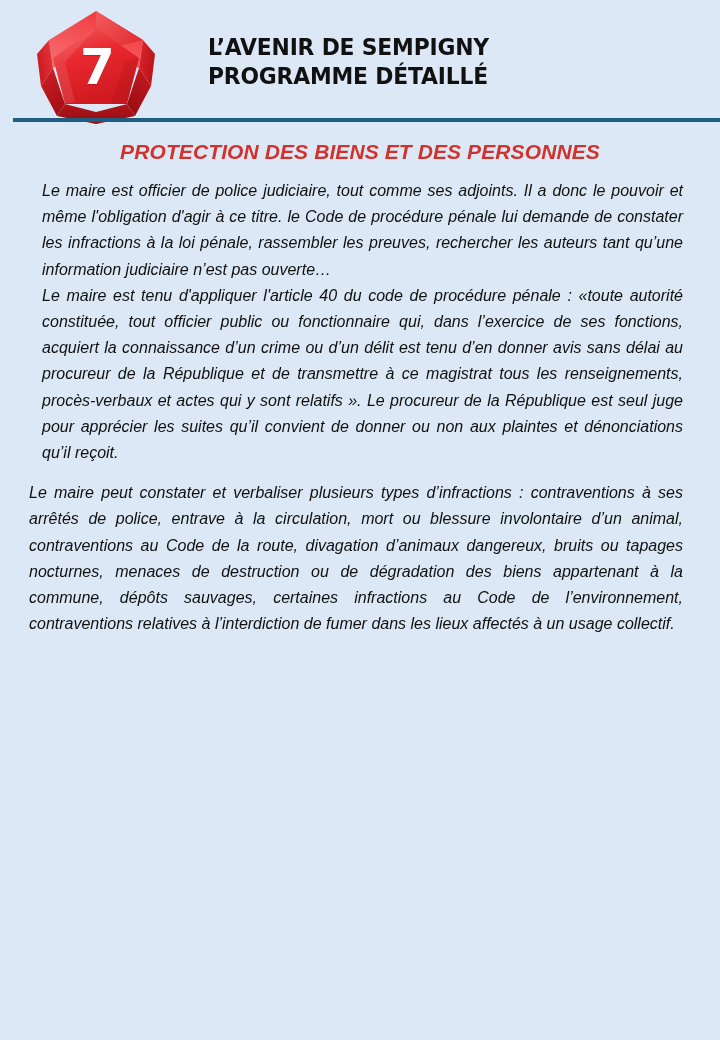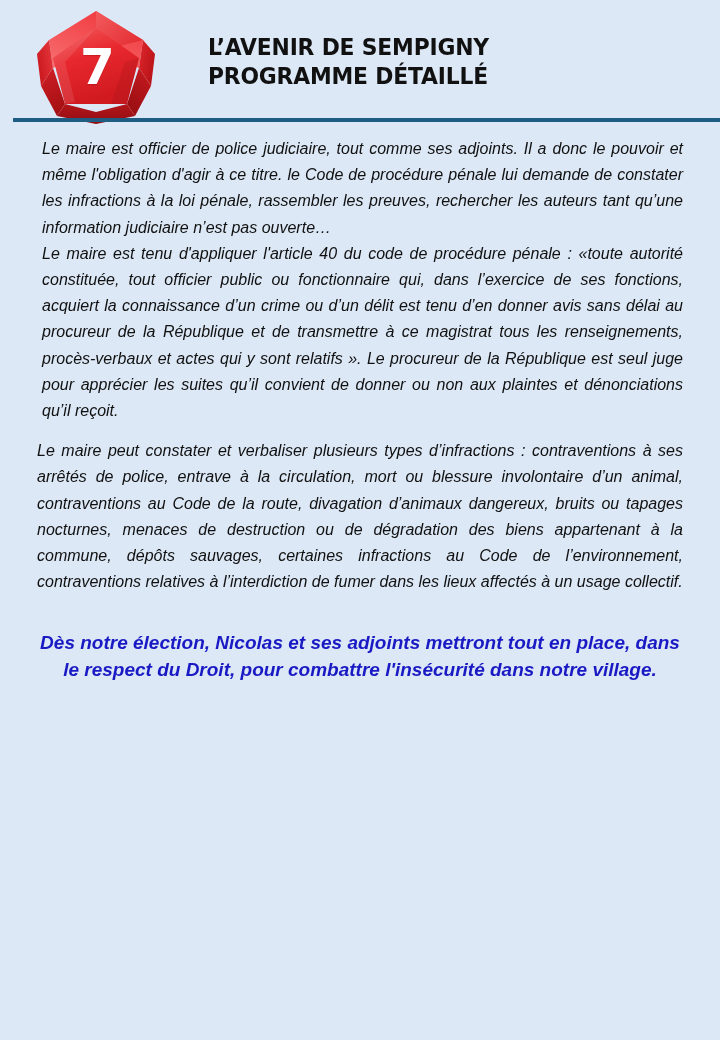--- a/index.html
+++ b/index.html
@@ -112,21 +112,21 @@
     text-justify: inter-word;
   }
 
   
   p.indent {
     margin-left: 42px;
     margin-right: 37px;
   }
   
   p.full {
-    margin-left: 37px;
+    margin-left: 29px;
     margin-right: 37px;
   }
 
   p.gap-lg  { }
   p.gap-md  { margin-top: 22px; }
   p.gap-sm  { margin-top: 14px; }
 
   
   .conclusion {
     margin: 34px 36px 0 36px;
@@ -202,22 +202,22 @@
     </div>
 
     <div class="header-title">
       <span class="line">L’AVENIR DE SEMPIGNY</span>
       <span class="line">PROGRAMME DÉTAILLÉ</span>
     </div>
 
     <div class="header-rule"></div>
   </div>
 
+  <h2 class="section-heading">PROTECTION DES BIENS ET DES PERSONNES</h2>
 
   <div class="body-wrap">
     <p class="para indent">Le maire est officier de police judiciaire, tout comme ses adjoints. Il a donc le pouvoir et même l'obligation d'agir à ce titre. le Code de procédure pénale lui demande de constater les infractions à la loi pénale, rassembler les preuves, rechercher les auteurs tant qu’une information judiciaire n’est pas ouverte…</p>
     <p class="para indent gap-lg">Le maire est tenu d'appliquer l'article 40 du code de procédure pénale : «toute autorité constituée, tout officier public ou fonctionnaire qui, dans l’exercice de ses fonctions, acquiert la connaissance d’un crime ou d’un délit est tenu d’en donner avis sans délai au procureur de la République et de transmettre à ce magistrat tous les renseignements, procès-verbaux et actes qui y sont relatifs ». Le procureur de la République est seul juge pour apprécier les suites qu’il convient de donner ou non aux plaintes et dénonciations qu’il reçoit.</p>
     <p class="para full gap-sm">Le maire peut constater et verbaliser plusieurs types d’infractions : contraventions à ses arrêtés de police, entrave à la circulation, mort ou blessure involontaire d’un animal, contraventions au Code de la route, divagation d’animaux dangereux, bruits ou tapages nocturnes, menaces de destruction ou de dégradation des biens appartenant à la commune, dépôts sauvages, certaines infractions au Code de l’environnement, contraventions relatives à l’interdiction de fumer dans les lieux affectés à un usage collectif.</p>
   </div>
 
-  <p class="conclusion">Dès notre élection, Nicolas et ses adjoints mettront tout en place, dans le respect du Droit, pour combattre l'insécurité dans notre village.</p>
 
 </div>
 
 </body></html>

